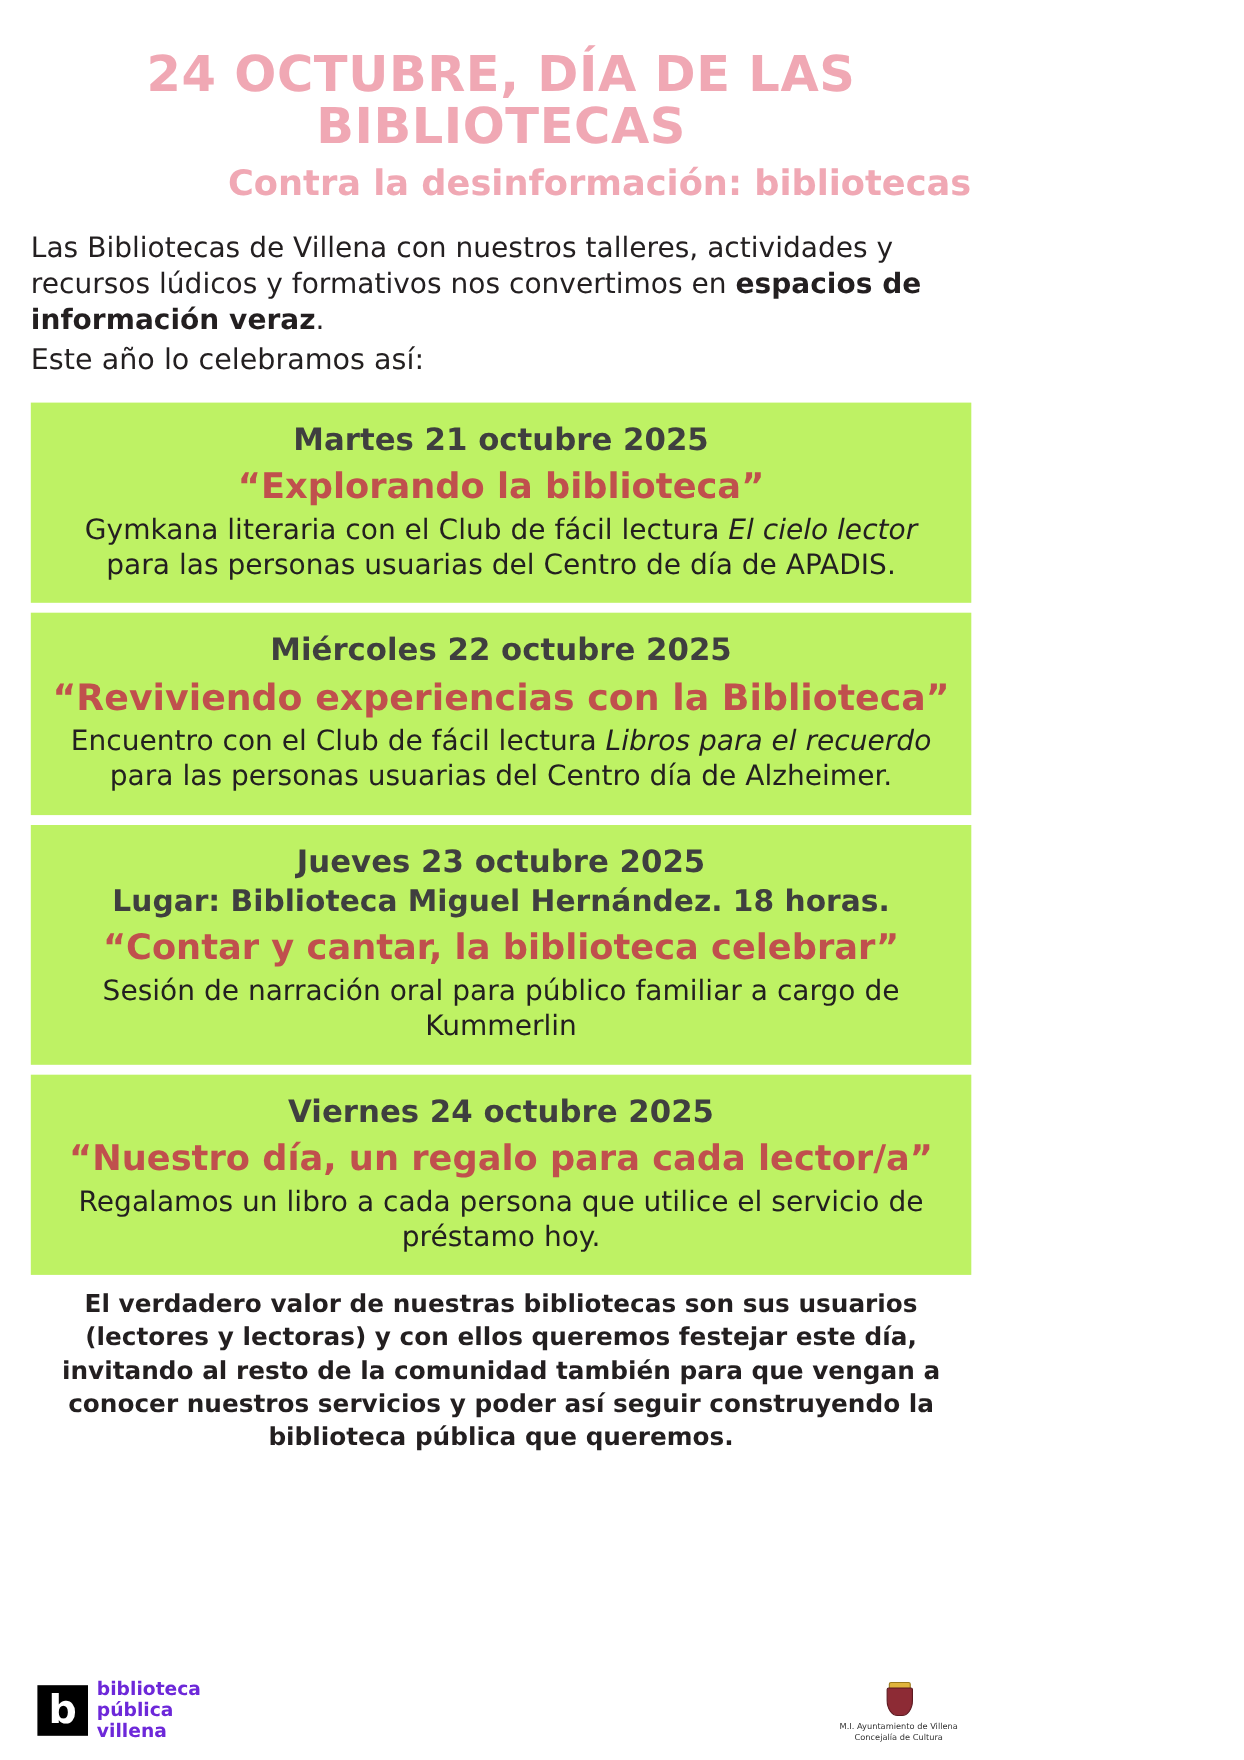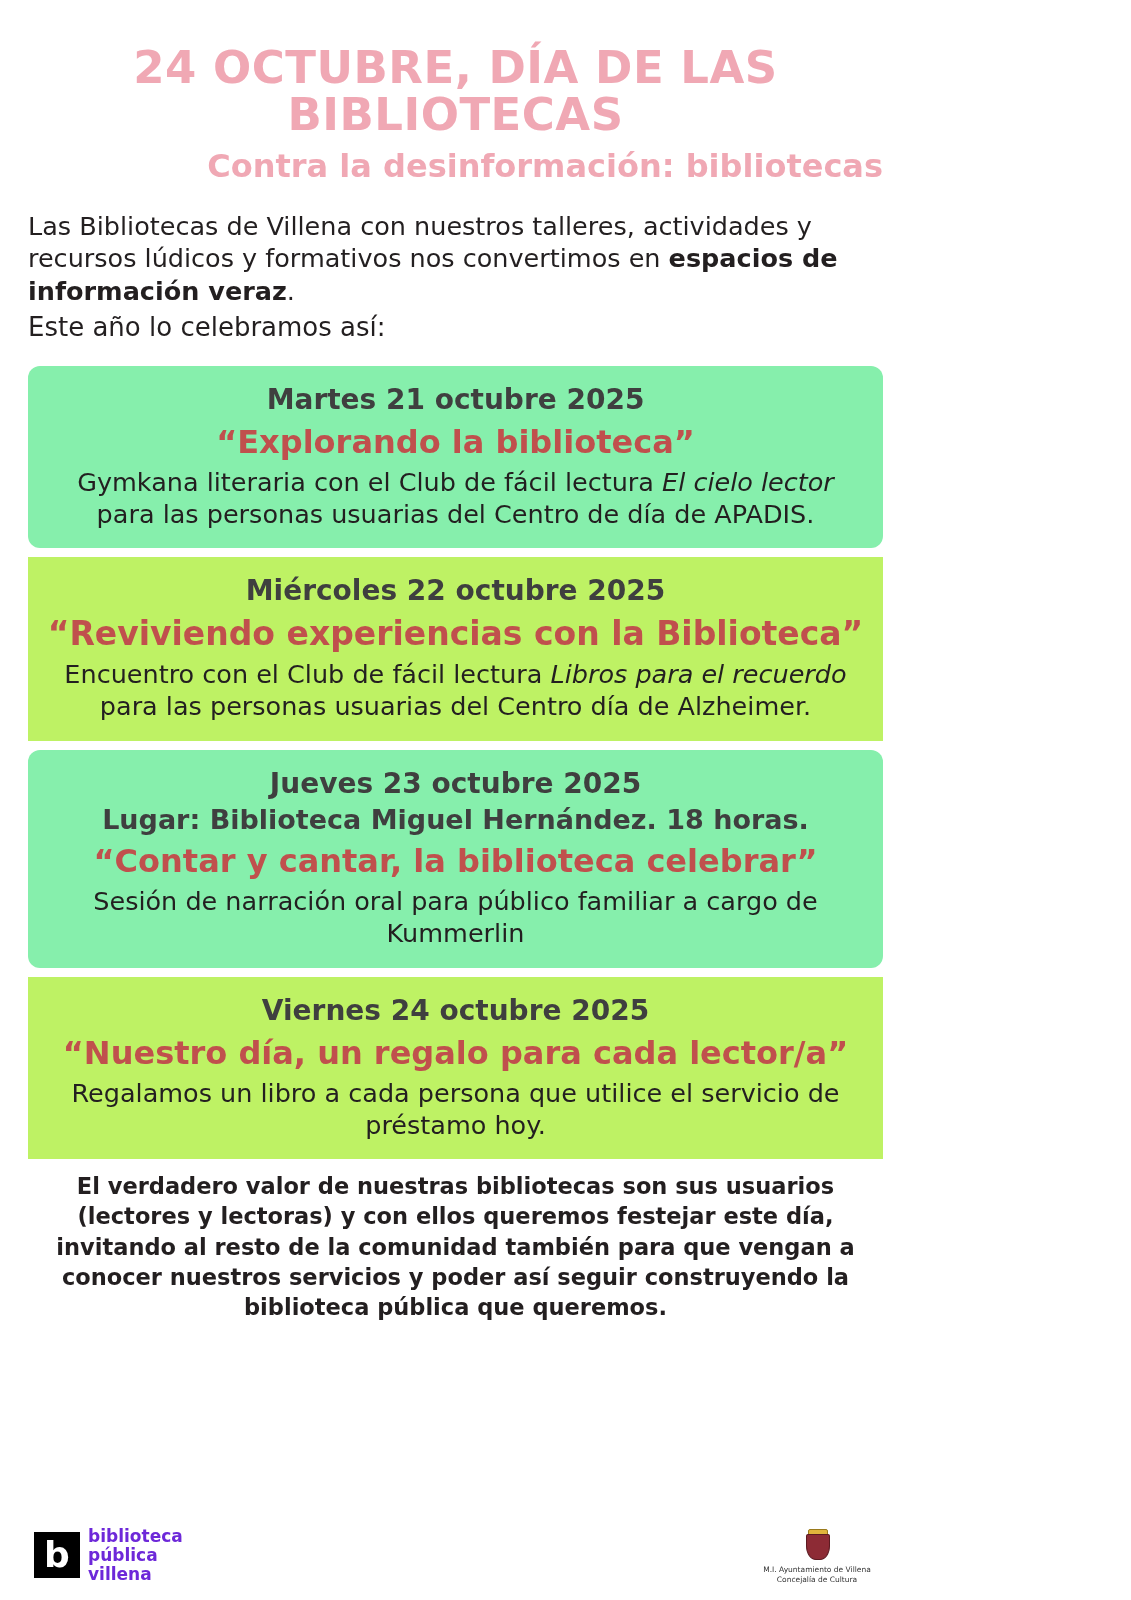--- a/index.html
+++ b/index.html
@@ -61,21 +61,21 @@
   
   .events {
     margin-top: 22px;
   }
   .event {
     box-sizing: border-box;
     padding: 16px 18px 18px 18px;
     text-align: center;
     margin-bottom: 9px;
   }
-  .event.shade-gray { background: #86efac; border-radius: 12px; }
+  .event.shade-gray { background: #bef264; }
   .event.shade-cream { background: #bef264; }
 
   .event-date {
     font-size: 28px;
     font-weight: bold;
     color: #3f3f3f;
     line-height: 1.25;
   }
   .event-place {
     font-size: 27px;

